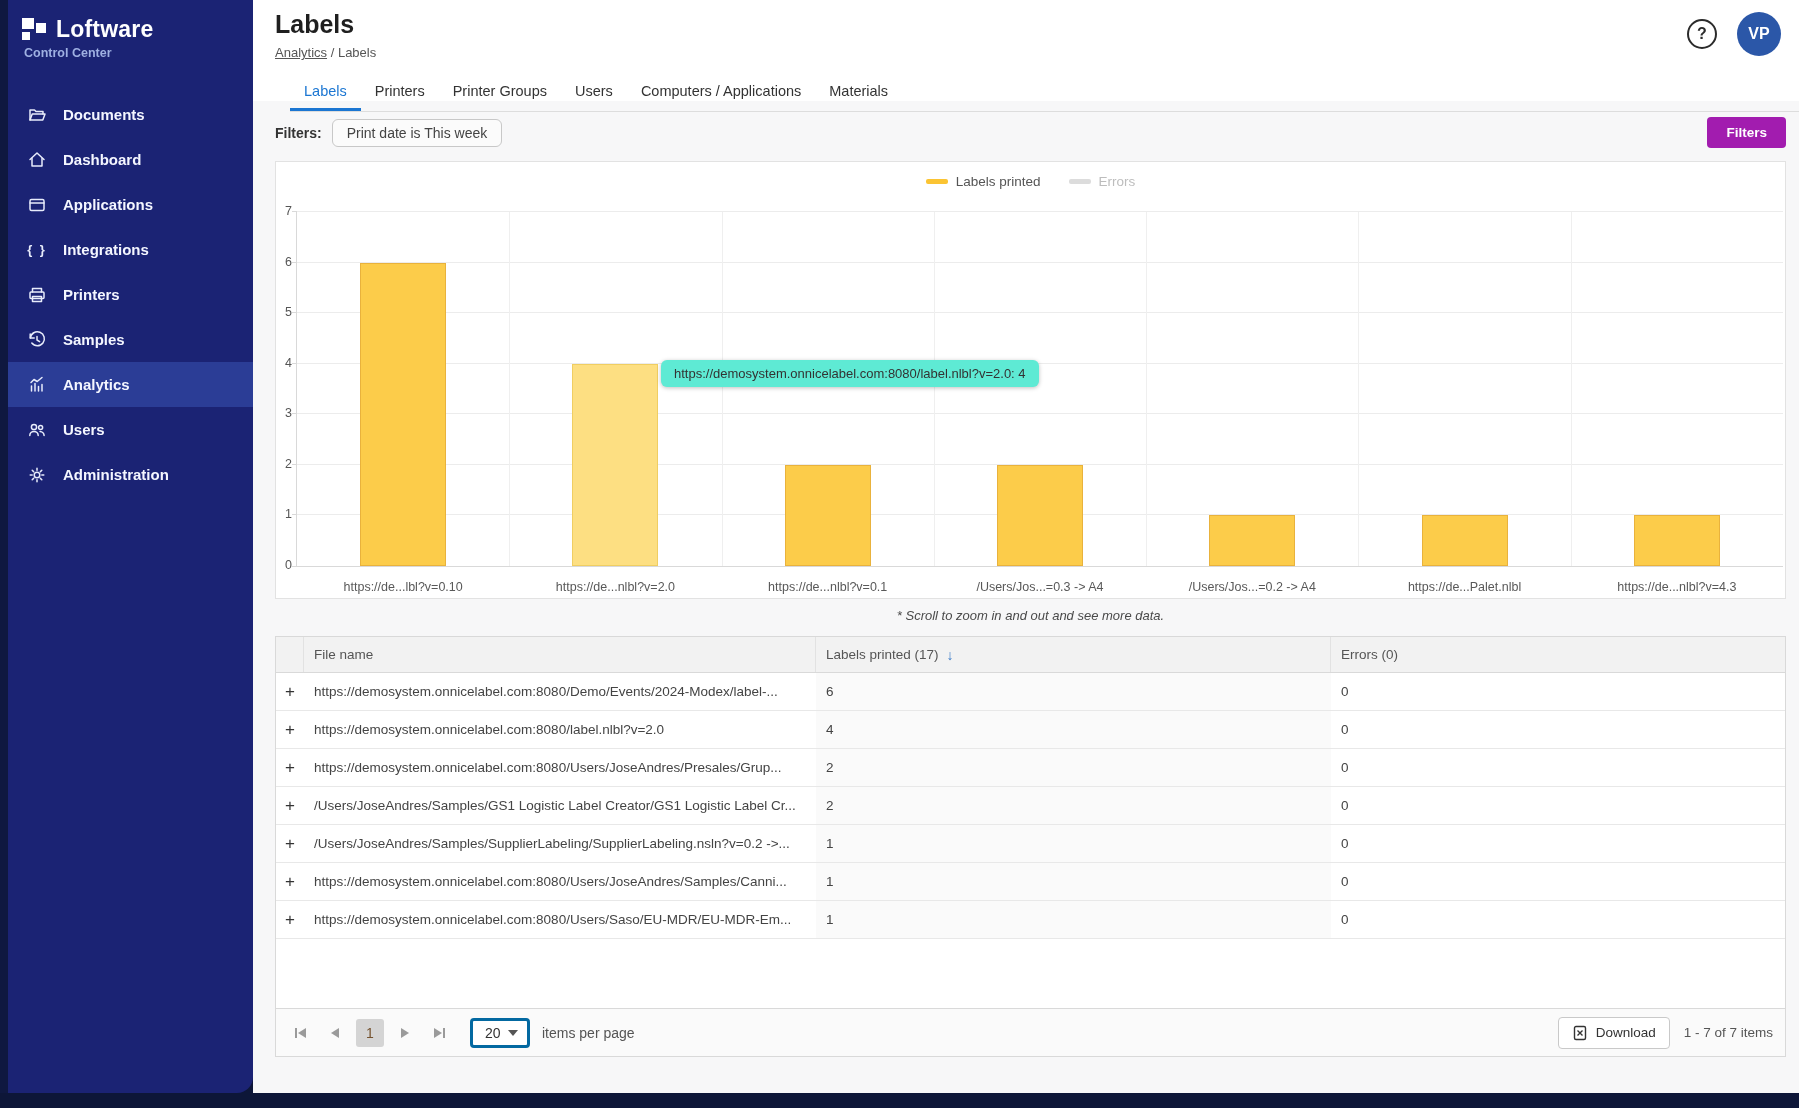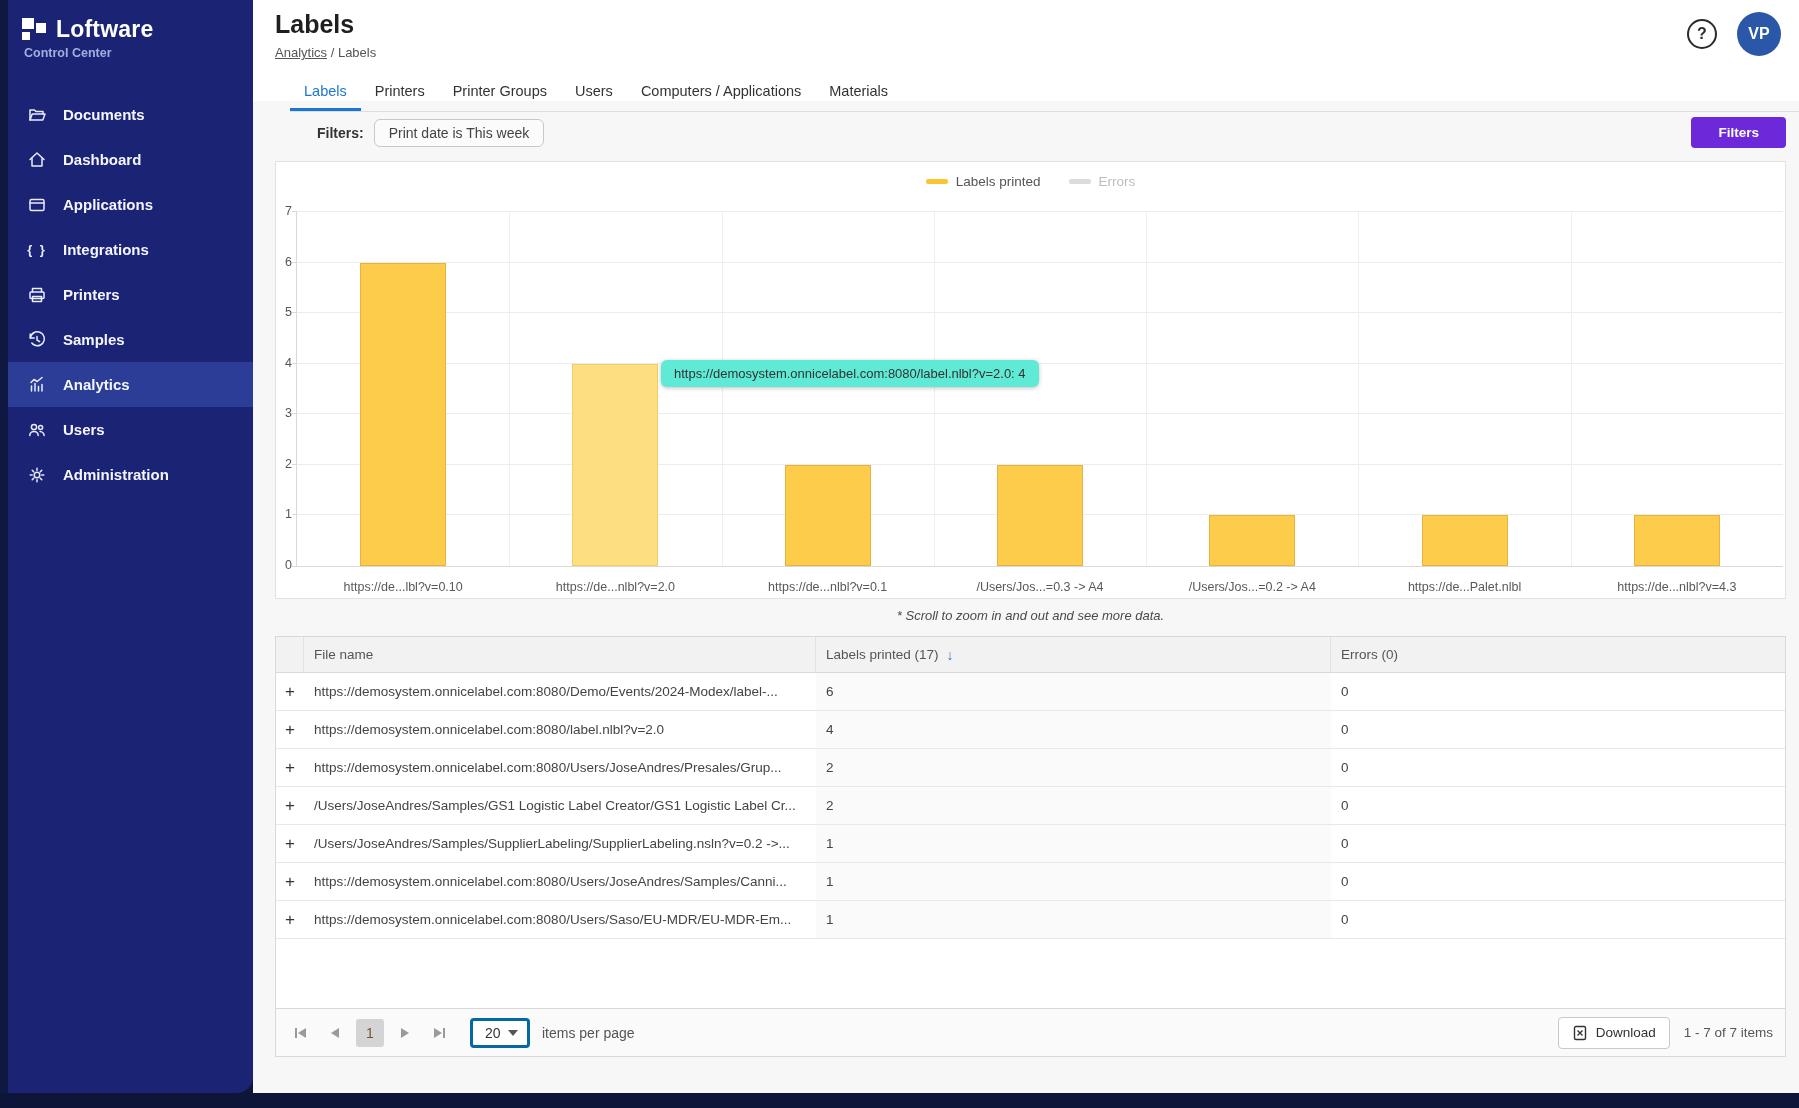--- a/index.html
+++ b/index.html
@@ -41,25 +41,25 @@
               font-size:16px; font-weight:700; color:#2B2B2B; cursor:pointer; background:#fff; }
   .avatar { width:44px; height:44px; border-radius:50%; background:#2B57A8; color:#fff;
             display:flex; align-items:center; justify-content:center; font-size:16px; font-weight:700; cursor:pointer; }
   .tabs { display:flex; margin:14px 0 0 15px; border-bottom:1px solid #DDD; }
   .tab { padding:0 14px; line-height:34px; font-size:14.5px; color:#333; cursor:pointer;
          border-bottom:3px solid transparent; }
   .tab.active { color:#1B76D2; border-bottom-color:#1B76D2; }
 
   .content { flex:1; background:#F7F7F8; padding:16px 13px 0 22px; display:flex; flex-direction:column; }
   .filters-row { display:flex; align-items:center; margin-bottom:13px; }
-  .filters-label { font-size:14px; font-weight:700; color:#333;margin-left:42px; }
+  .filters-label { font-size:14px; font-weight:700; color:#333; }
   .filter-chip { margin-left:10px; border:1px solid #C8C8C8; border-radius:6px; background:#FBFBFB;
                  padding:5px 14px; font-size:14px; color:#444; cursor:pointer; }
-  .filters-btn { margin-left:auto; background:#6d28d9; color:#fff; border:none; border-radius:4px;
-                 padding:8px 27px; font-size:13.5px; font-weight:700; cursor:pointer;
+  .filters-btn { margin-left:auto; background:#a21caf; color:#fff; border:none; border-radius:4px;
+                 padding:8px 19px; font-size:13.5px; font-weight:700; cursor:pointer;
                  font-family:"Liberation Sans", sans-serif; }
 
   
   .chart-panel { position:relative; background:#fff; border:1px solid #E2E2E2; height:438px; flex:0 0 438px; }
   .legend { position:absolute; top:12px; left:0; right:0; display:flex; justify-content:center; gap:28px; }
   .legend-item { display:flex; align-items:center; gap:8px; font-size:13.5px; cursor:pointer; }
   .legend-swatch { width:22px; height:5px; border-radius:2px; }
   .plot { position:absolute; left:20px; top:50px; right:2px; height:354px; border-left:1px solid #D9D9D9; }
   .gridline { position:absolute; left:0; right:0; height:1px; background:#ECECEC; }
   .gridline.zero { background:#D9D9D9; }

